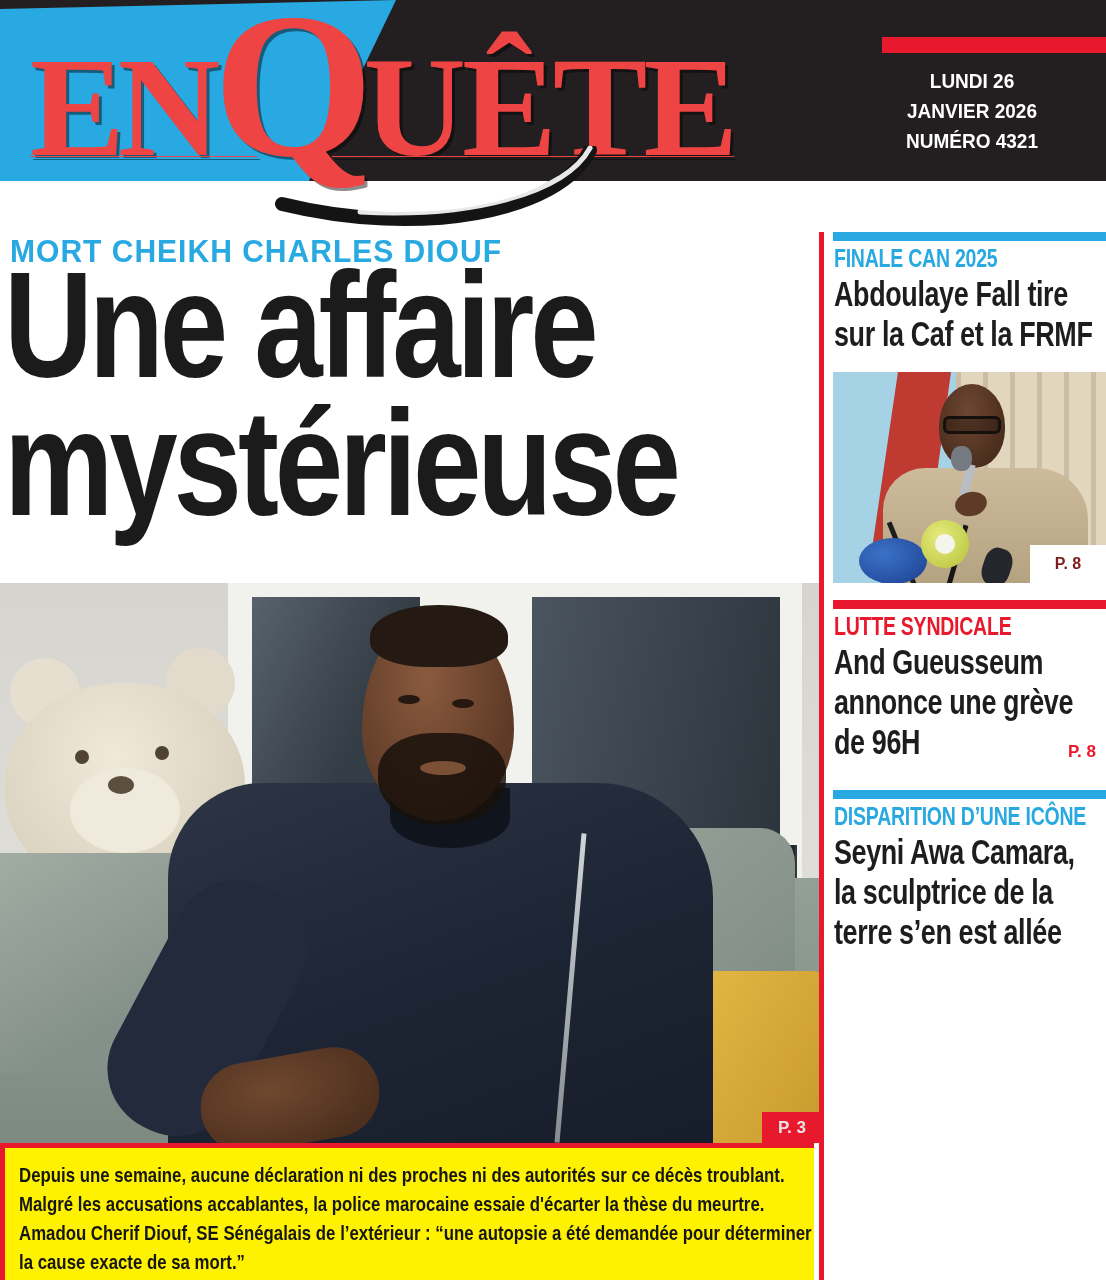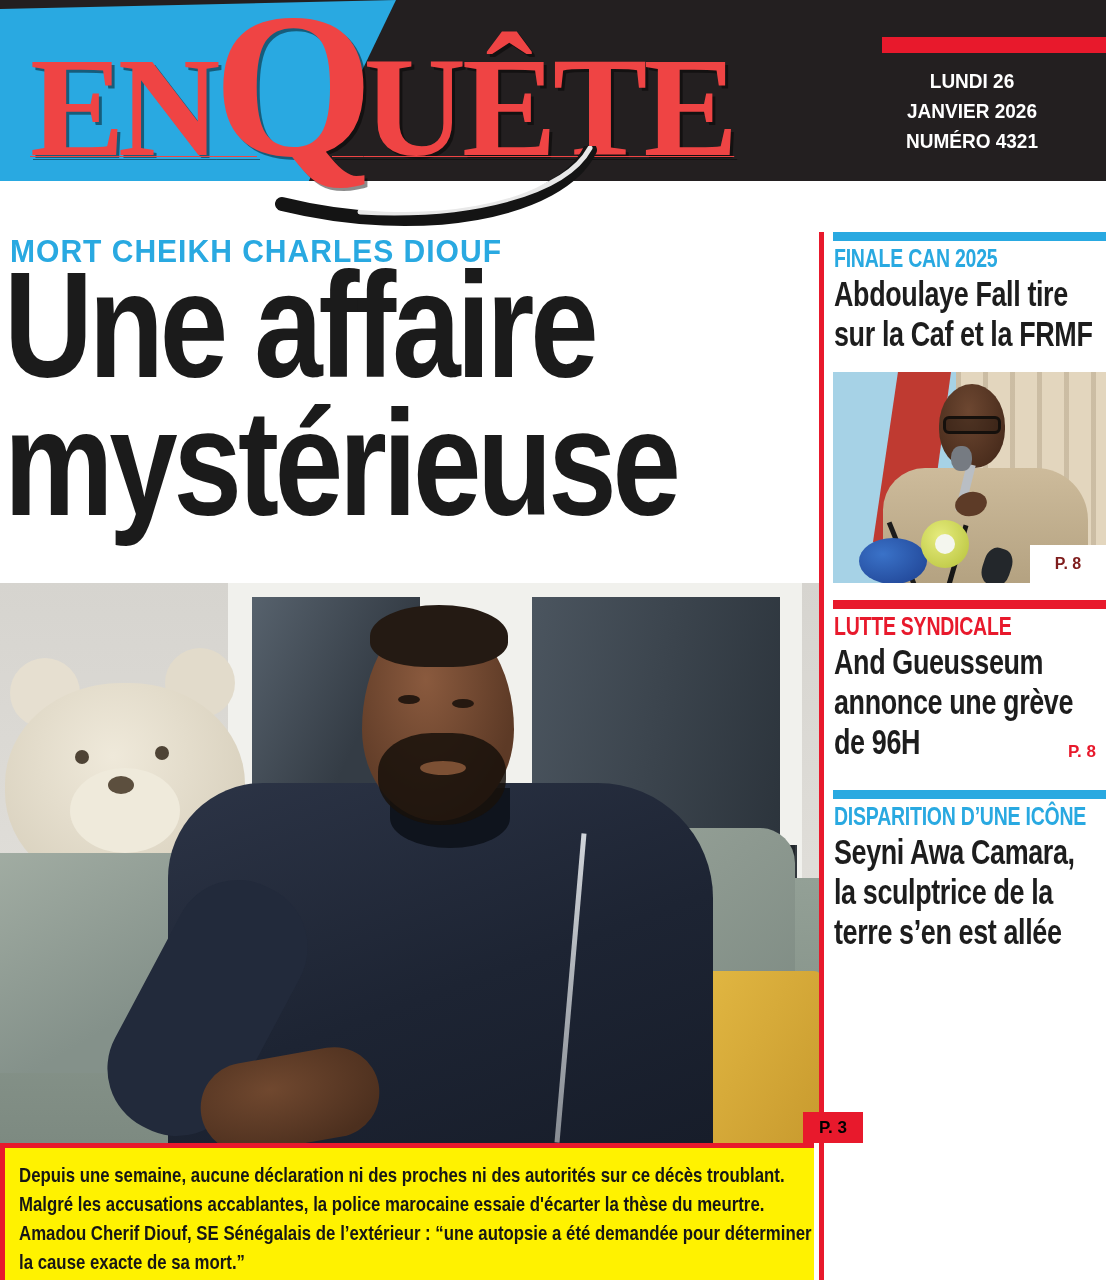--- a/index.html
+++ b/index.html
@@ -26,22 +26,22 @@
   .price{position:absolute;left:26px;top:5px;color:#fff;font-weight:bold;font-size:21px;transform:scaleX(.9);transform-origin:left;}
   .website{position:absolute;left:773px;top:5px;color:#fff;font-weight:bold;font-size:20px;transform:translateX(-50%) scaleX(.85);}
   .issn{position:absolute;right:14px;top:5px;color:#fff;font-weight:bold;font-size:20px;transform:scaleX(.92);transform-origin:right;}
 
   
   .lead-kicker{position:absolute;left:10px;top:234px;color:#29a9e1;font-weight:bold;font-size:31px;
                letter-spacing:1px;transform:scaleX(.97);transform-origin:left top;white-space:nowrap;}
   .lead-headline{position:absolute;left:4px;top:256px;width:1005px;color:#1b1b1b;font-weight:bold;
                  font-size:150px;line-height:138px;letter-spacing:-5px;transform:scaleX(.82);transform-origin:left top;}
   .lead-photo{position:absolute;left:0;top:583px;width:822px;height:560px;overflow:hidden;background:linear-gradient(#d6d4cf,#e8e6e1);}
-  .pref-red{position:absolute;left:762px;top:1112px;width:60px;height:31px;background:#e8192c;color:#000000;
-            font-weight:bold;font-size:17px;display:flex;align-items:center;justify-content:center;z-index:4;margin-left:41px;}
+  .pref-red{position:absolute;left:762px;top:1112px;width:60px;height:31px;background:#e8192c;color:#e5e5e5;
+            font-weight:bold;font-size:17px;display:flex;align-items:center;justify-content:center;z-index:4;}
   .standfirst{position:absolute;left:0;top:1143px;width:814px;height:137px;background:#fff200;
               border-top:5px solid #e8192c;border-left:5px solid #e8192c;z-index:2;
               padding:12px 0 0 14px;box-sizing:border-box;}
   .standfirst .sf-line{font-weight:bold;font-size:21px;line-height:29px;color:#161616;
               transform:scaleX(.8);transform-origin:left top;white-space:nowrap;width:1000px;}
 
   
   .vdivider{position:absolute;left:819px;top:232px;width:5px;height:1048px;background:#e8192c;z-index:3;}
 
   

